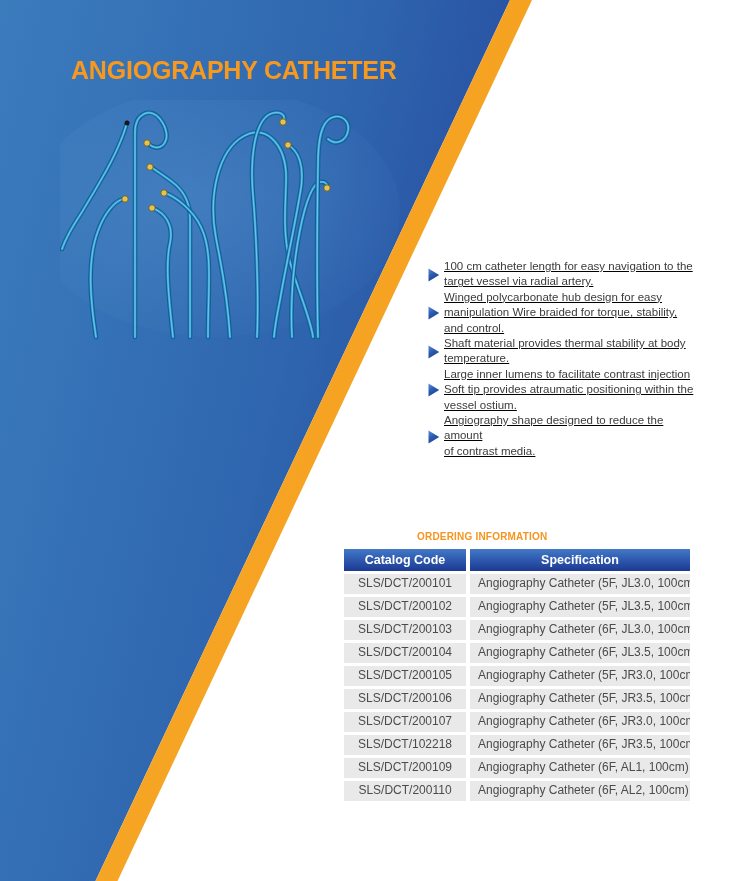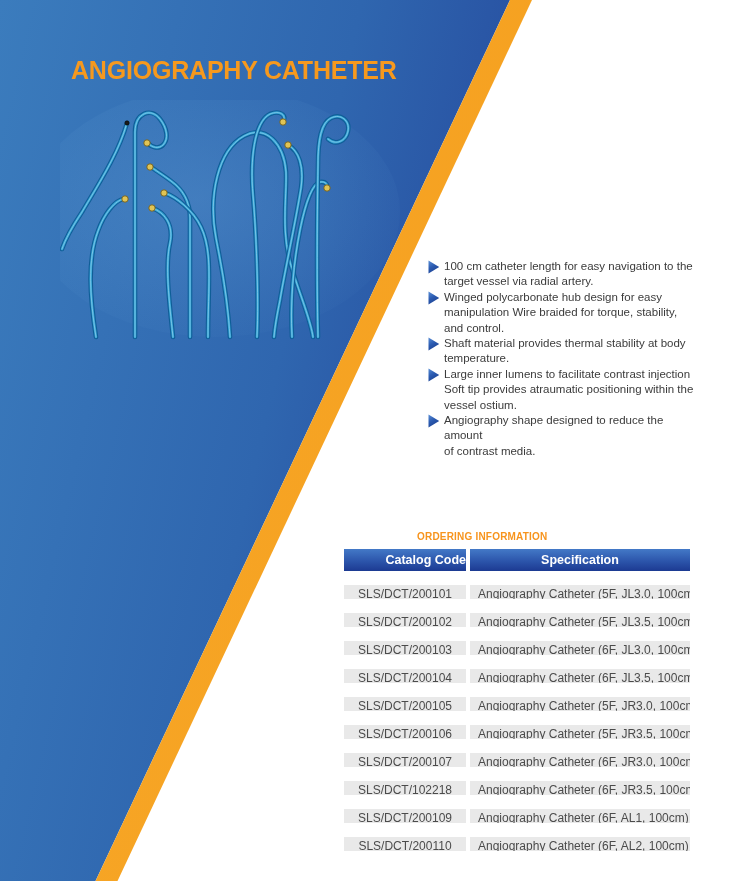--- a/index.html
+++ b/index.html
@@ -31,43 +31,43 @@
   .strand-inner{fill:none;stroke:#36A2D5;stroke-width:2.4;stroke-linecap:round;}
   .strand-hi{fill:none;stroke:#8ED2EC;stroke-width:0.9;stroke-linecap:round;opacity:.8;}
   .tip-gold{fill:#E0C455;stroke:#6F5C1D;stroke-width:0.9;}
   .tip-black{fill:#1B1B1B;stroke:#000;stroke-width:0.5;}
 
   
   .features{
     position:absolute;left:428px;top:259px;width:272px;
     list-style:none;margin:0;padding:0;
   }
-  .feature{display:flex;align-items:flex-start;margin:0;}
+  .feature{display:flex;align-items:center;margin:0;text-decoration:underline;}
   .bullet-icon{width:12px;height:14px;flex:none;margin:1px 4px 0 0;}
   .feature-text{
     display:block;width:254px;
     font-size:11.5px;line-height:15.4px;color:#3B3B3B;
     white-space:pre-line;letter-spacing:0px;
   }
 
   
   .ordering-heading{
     position:absolute;left:417px;top:531px;
     font-size:10px;font-weight:bold;color:#F7941D;letter-spacing:0.2px;
   }
   .order-table{position:absolute;left:344px;top:549px;width:346px;}
   .thead{display:flex;gap:4px;height:22px;}
   .th{
     background:linear-gradient(180deg,#4379C7 0%,#2C55AB 55%,#1C3A92 100%);
     color:#ffffff;font-weight:bold;font-size:12.5px;
     text-align:center;line-height:22px;
   }
-  .c1{width:122px;flex:none;box-sizing:border-box;text-align:right;}
+  .c1{width:122px;flex:none;box-sizing:border-box;}
   .c2{flex:1;box-sizing:border-box;}
-  .trow{display:flex;gap:4px;margin-top:14px;height:14px;}
+  .trow{display:flex;gap:4px;margin-top:3px;height:20px;}
   .td{
     background:#E9E9E9;font-size:12px;color:#4B4B4B;line-height:18px;
     white-space:nowrap;overflow:hidden;
   }
   .td.c1{text-align:center;}
   .td.c2{text-align:left;padding-left:8px;}
 </style>
 </head>
 <body>
 

